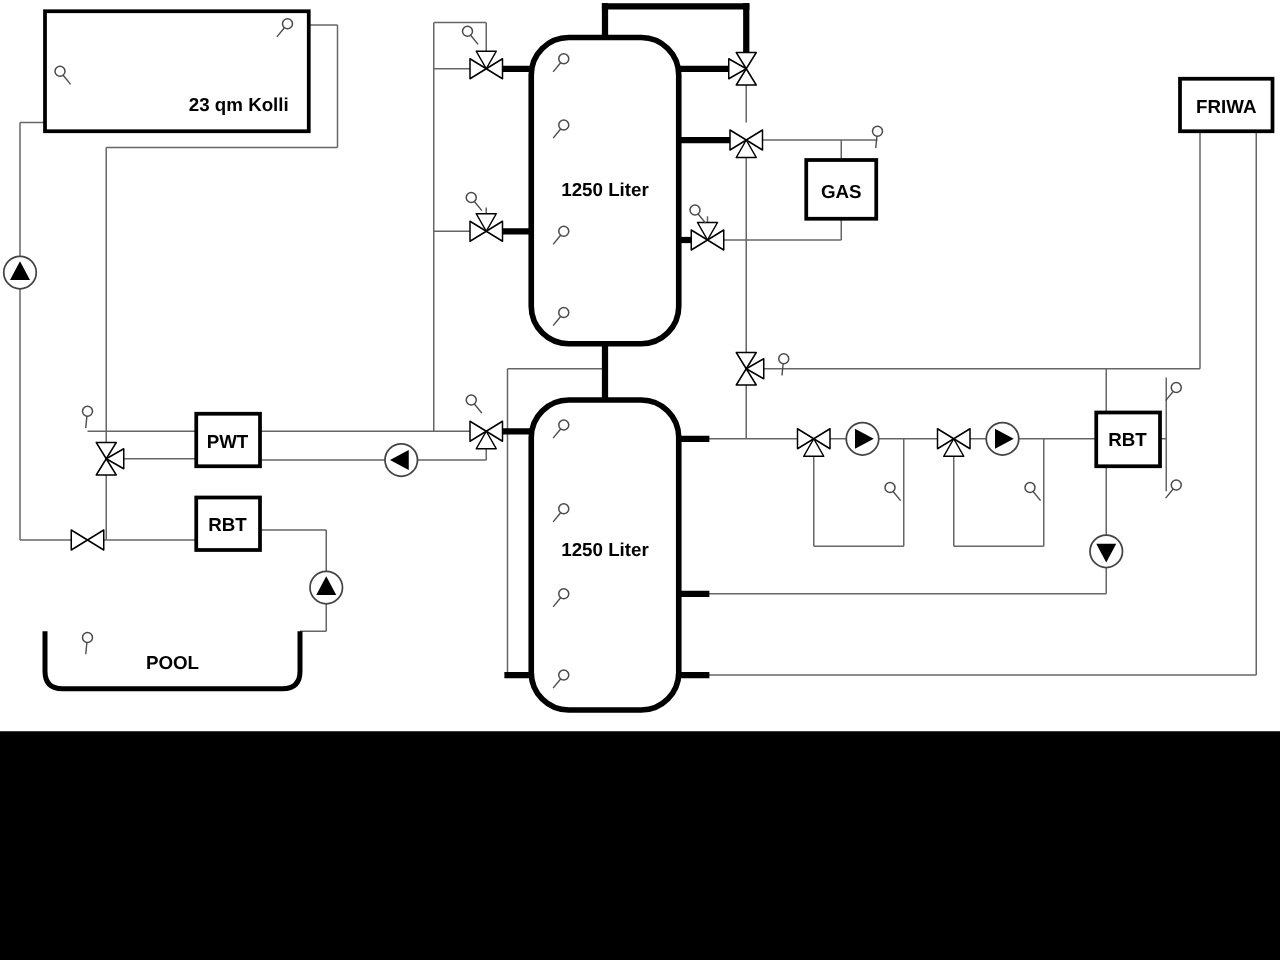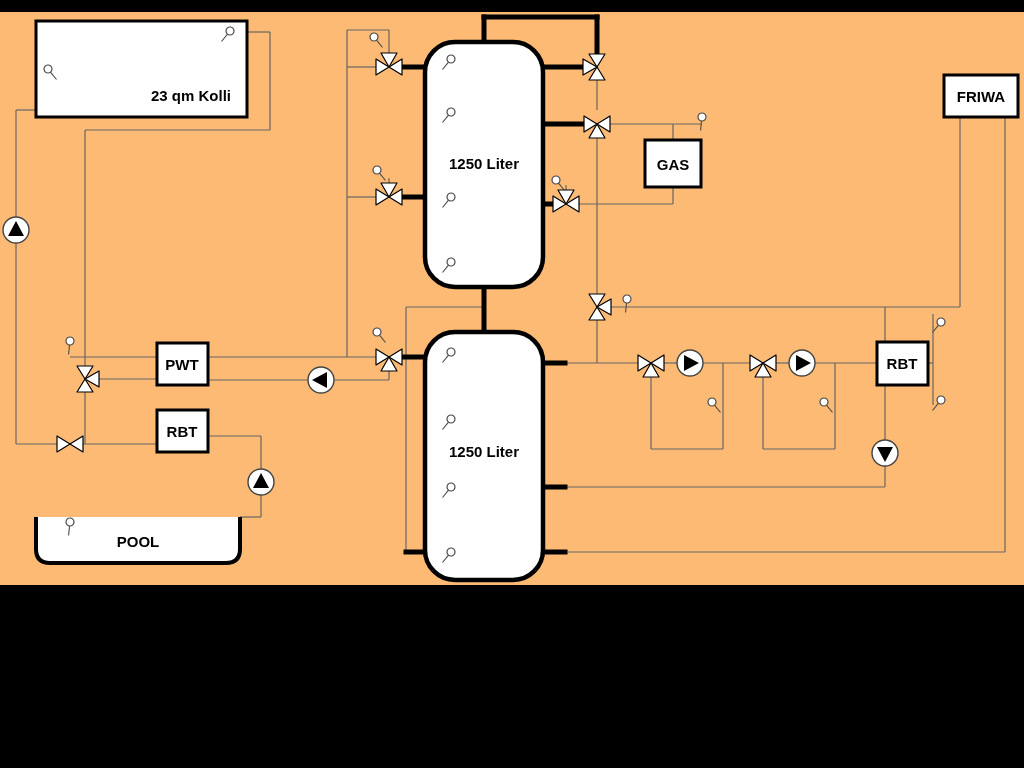--- a/index.html
+++ b/index.html
@@ -1,17 +1,17 @@
 <!DOCTYPE html>
 <html><head>
 <meta charset="utf-8">
 <style>
   html,body{margin:0;padding:0;background:#000;}
   .stage{position:relative;width:1024px;height:768px;background:#000;overflow:hidden;}
-  .canvas{position:absolute;top:12px;left:0;width:1024px;height:706px;background:#fdba74;}
+  .canvas{position:absolute;top:0;left:0;width:1024px;height:706px;background:#ffffff;}
   .band{position:absolute;top:585px;left:0;width:1024px;height:183px;background:#000;}
   svg{display:block;}
   .lbl{font-family:"Liberation Sans",sans-serif;font-weight:bold;font-size:15px;fill:#000;}
 </style>
 </head>
 <body>
 
 <div class="stage">
 <div class="canvas">
 <svg width="1024" height="585" viewBox="0 0 1024 585">

